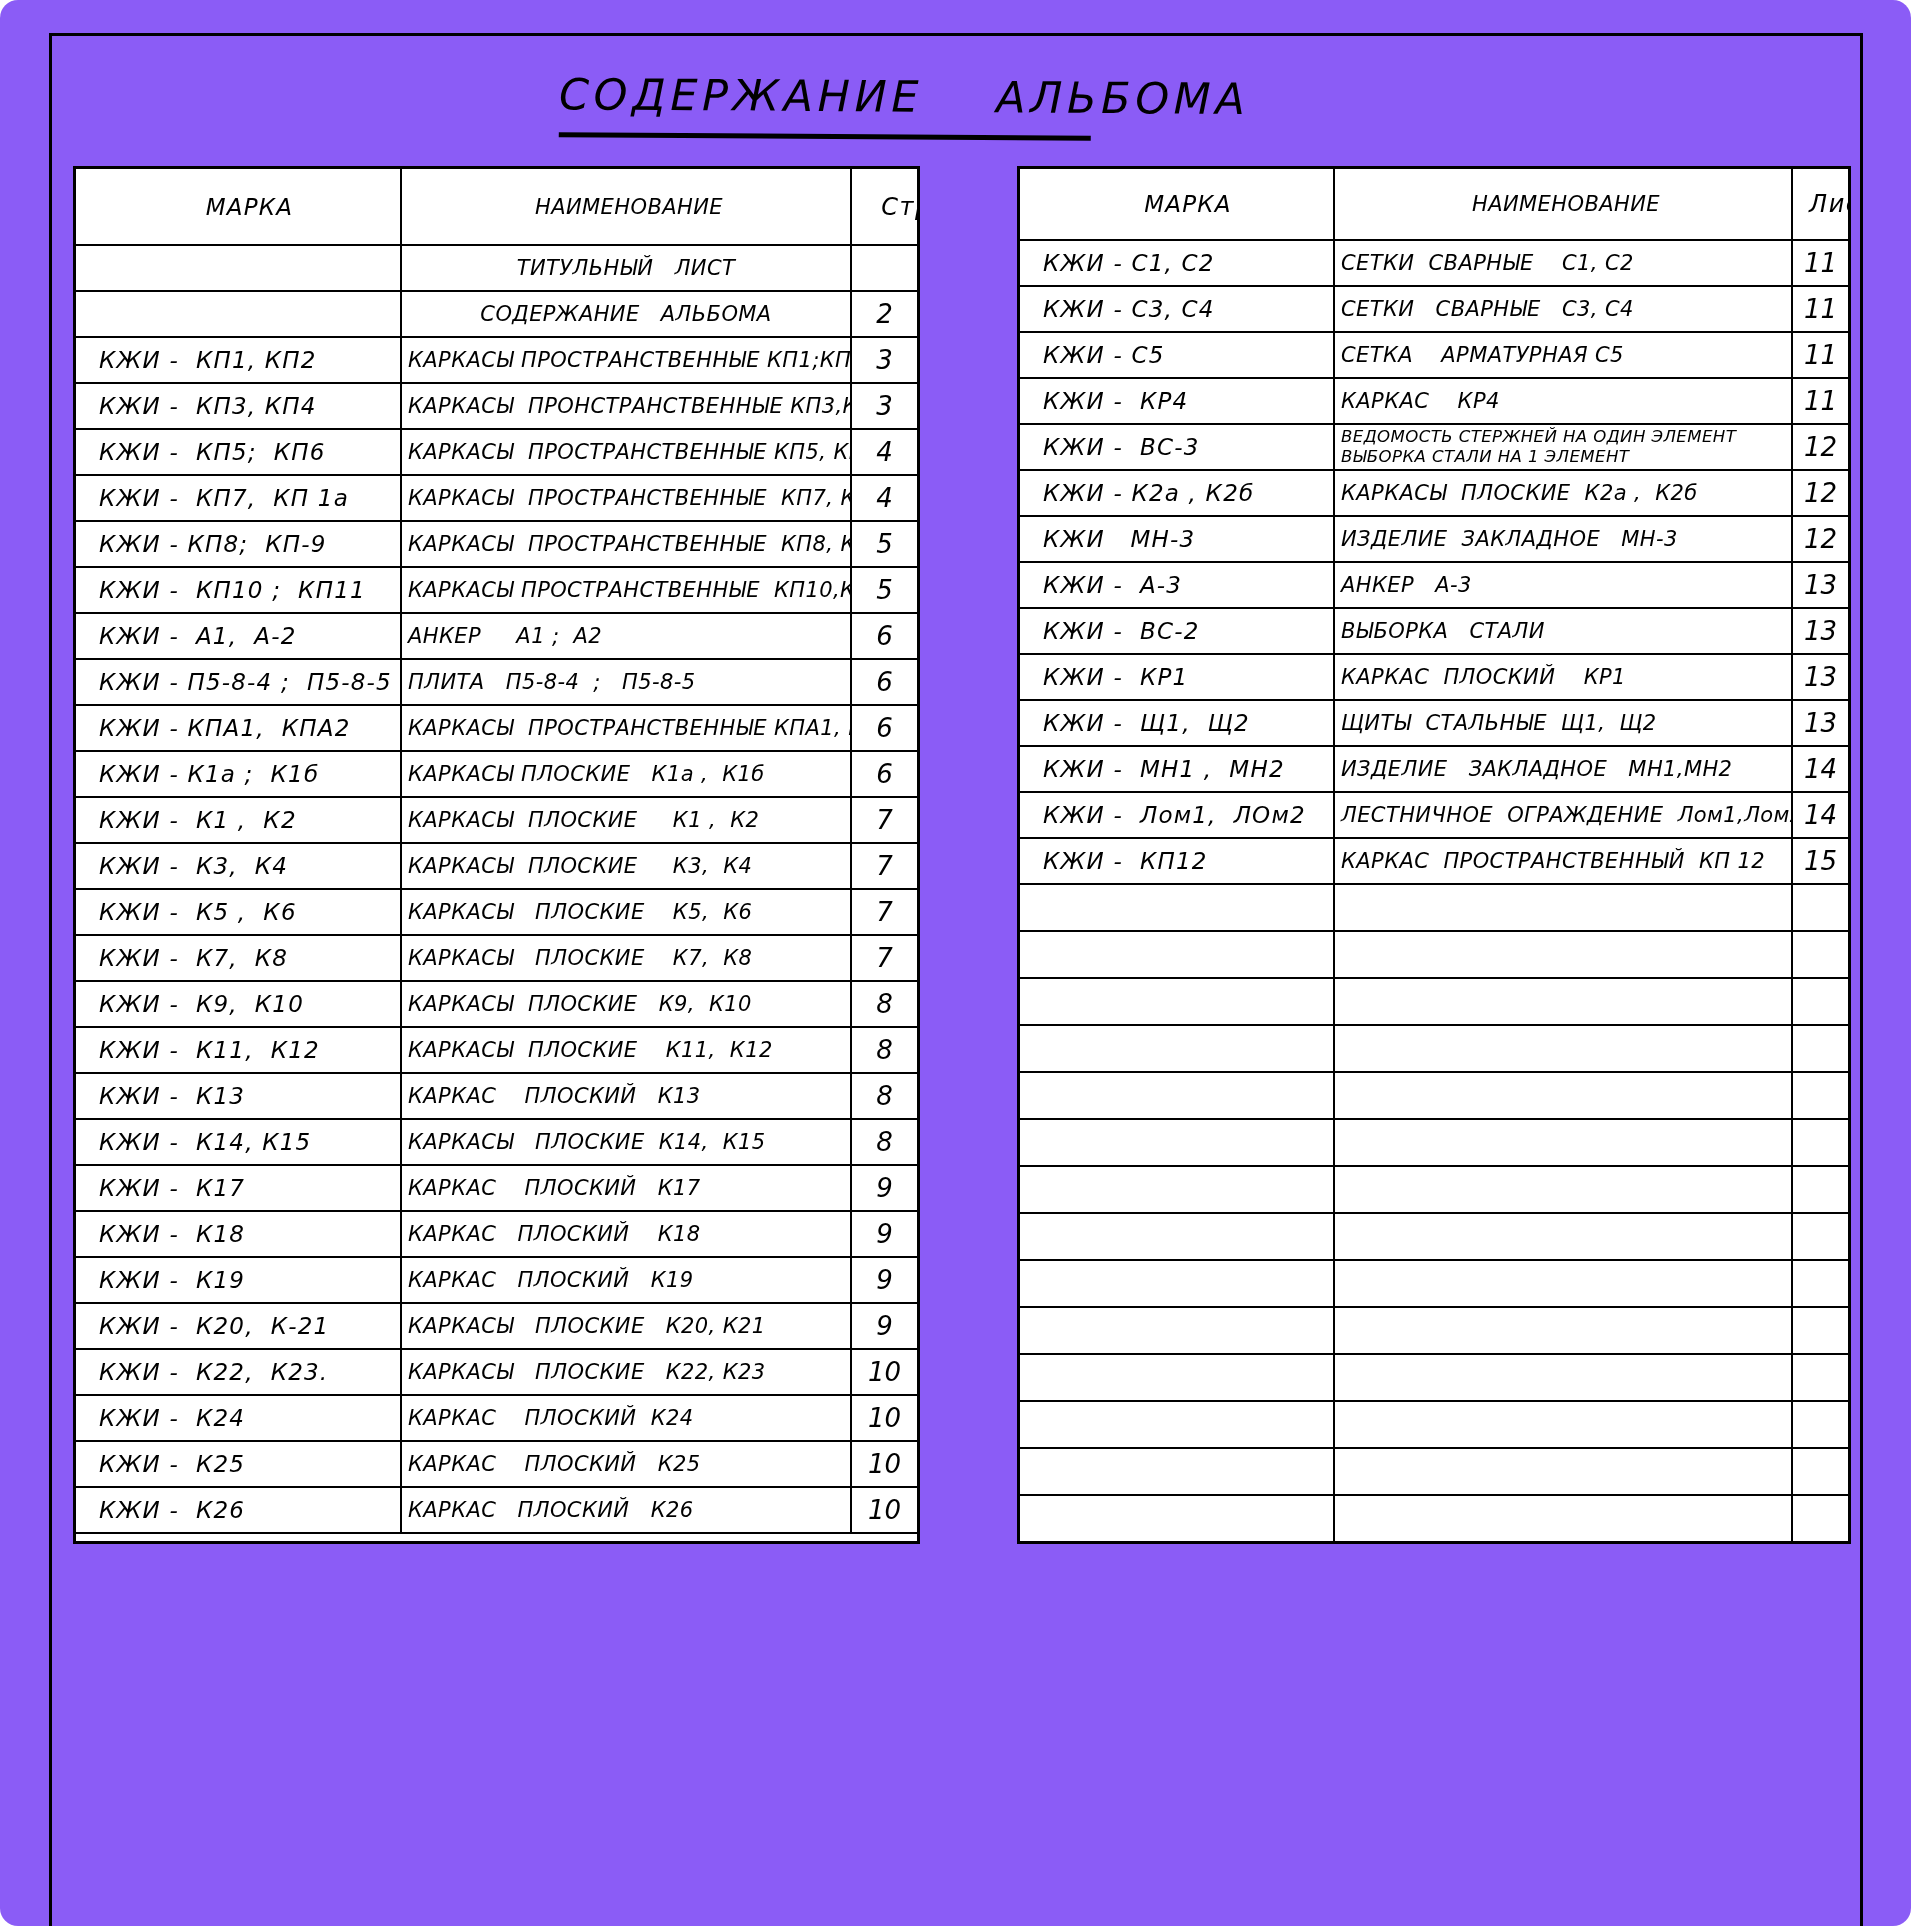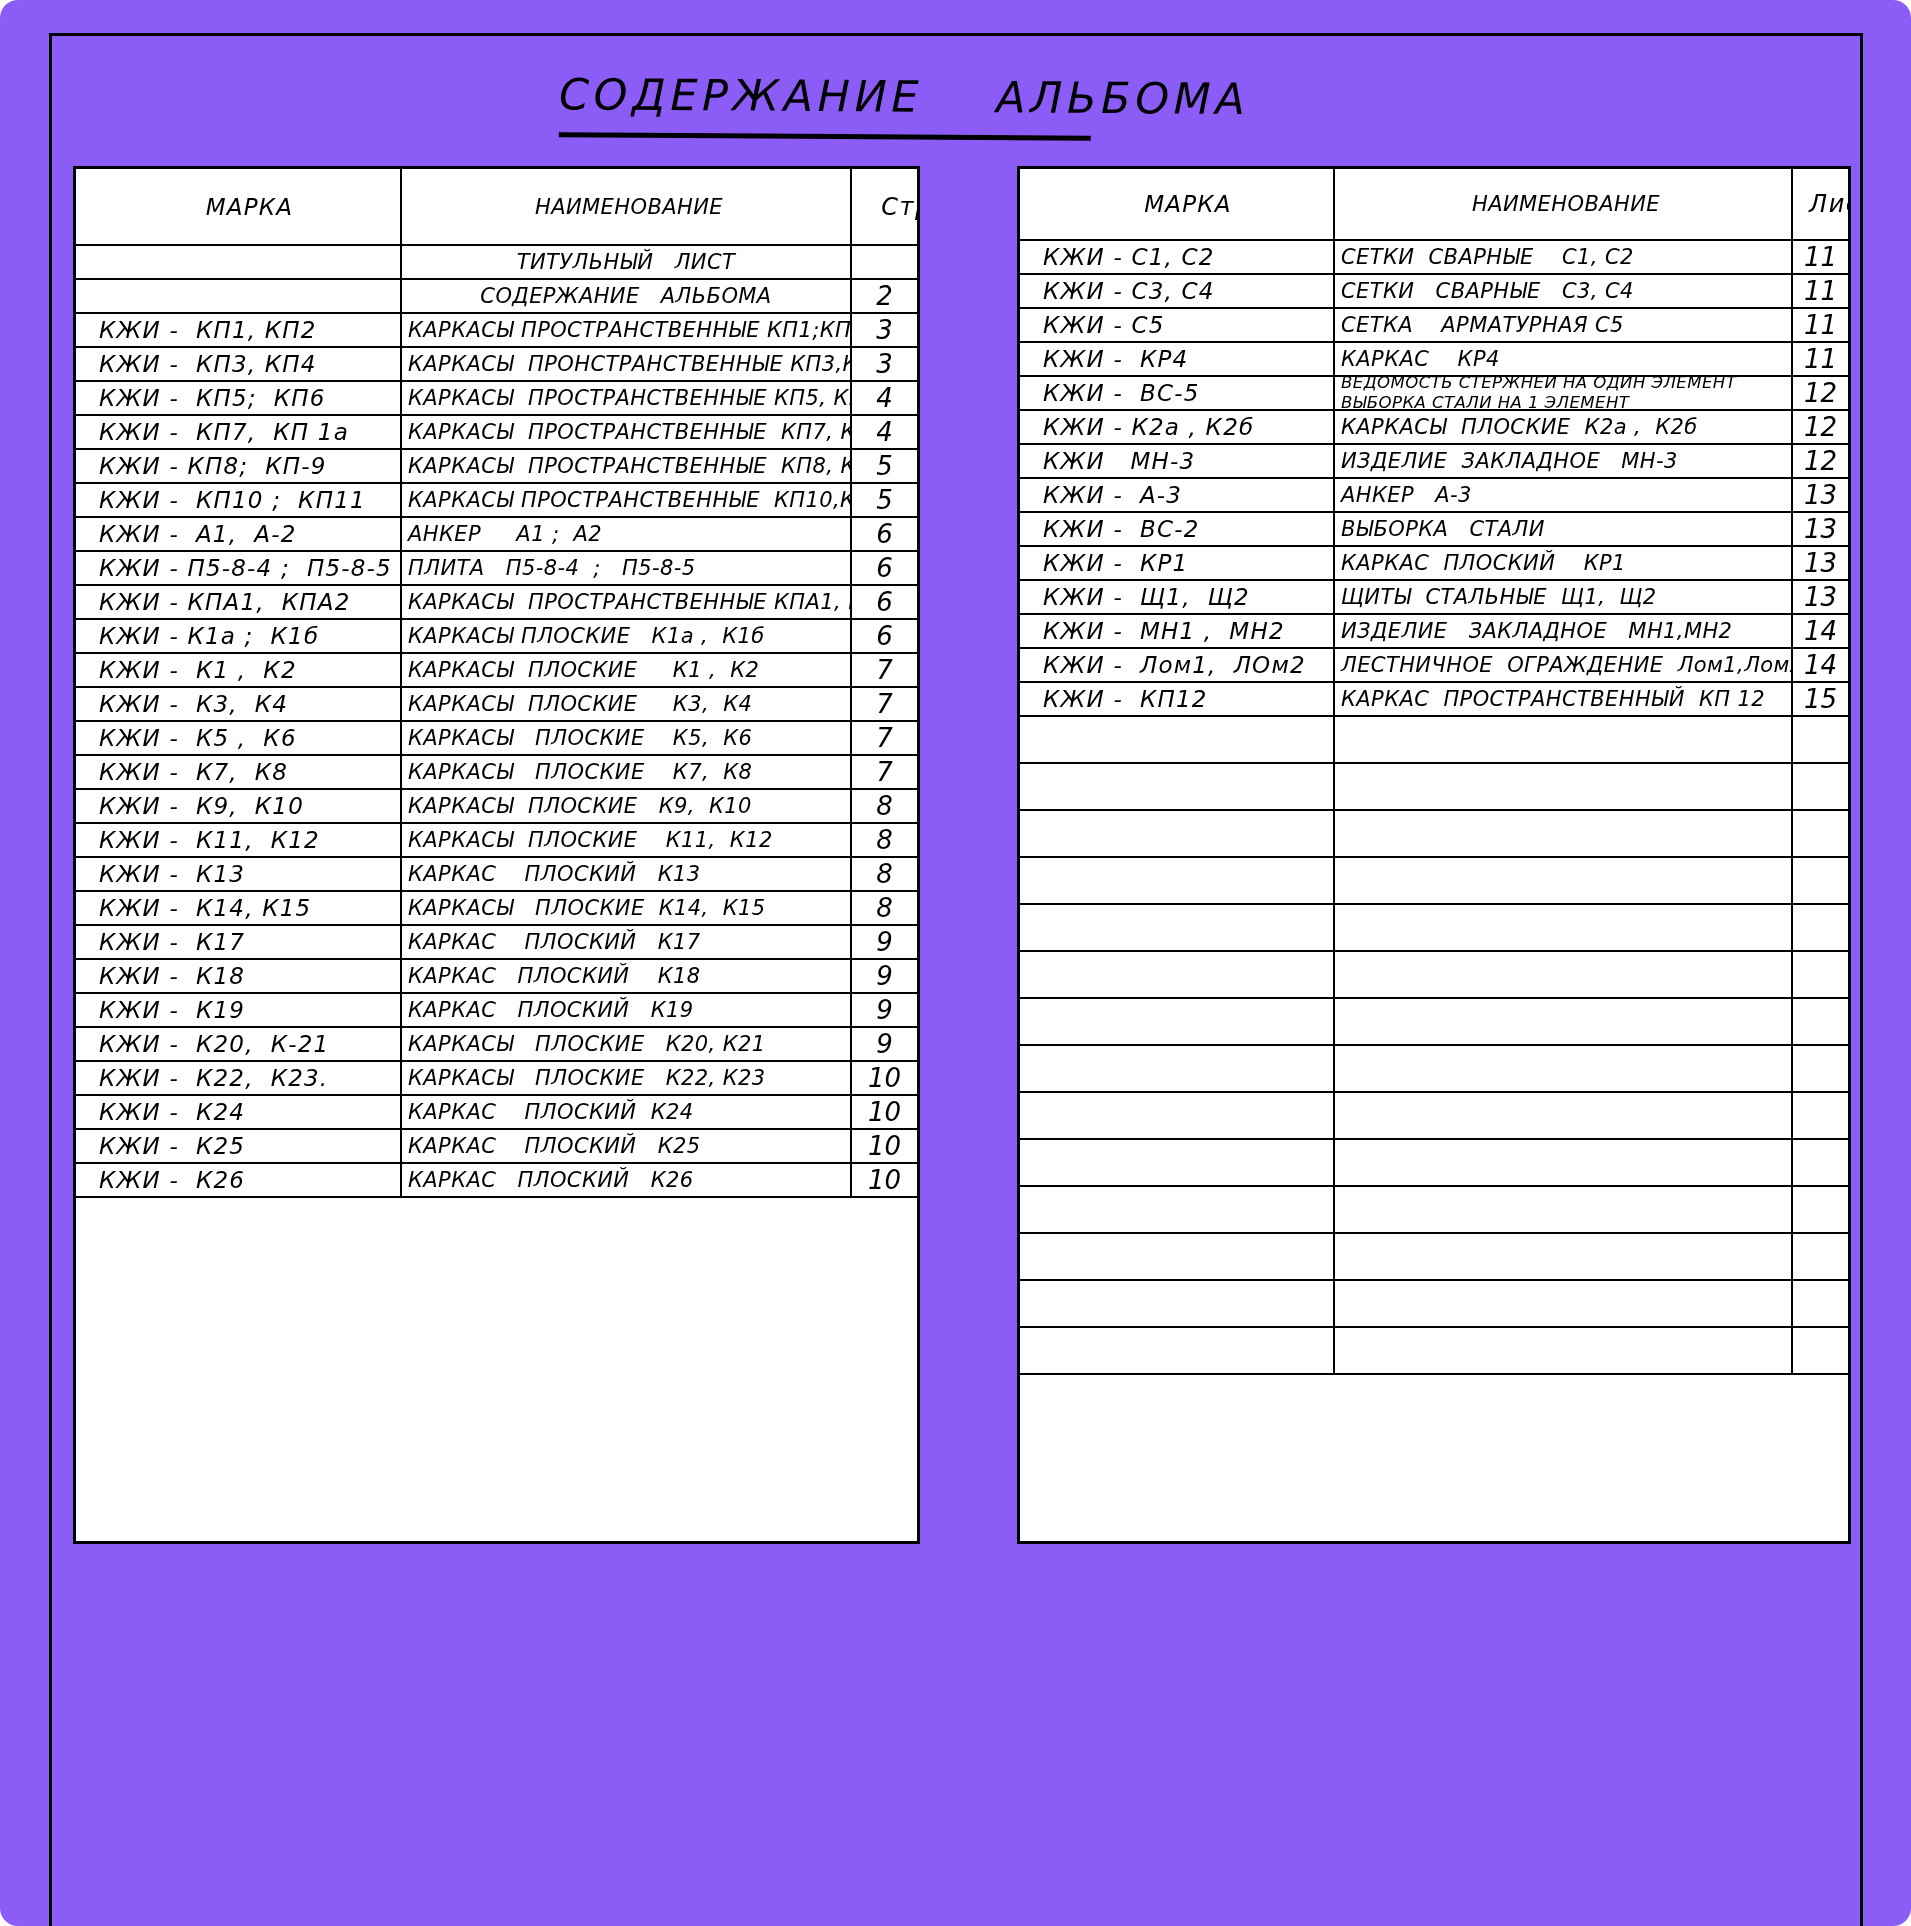--- a/index.html
+++ b/index.html
@@ -45,21 +45,21 @@
   .t-right { left: 1017px; width: 834px; height: 1378px; }
 
   .hrow, .row { display: grid; box-sizing: border-box; }
   .t-left  .hrow, .t-left  .row { grid-template-columns: 326px 450px auto; }
   .t-right .hrow, .t-right .row { grid-template-columns: 315px 458px auto; }
 
   .hrow { border-bottom: 2.7px solid #000; }
   .t-left  .hrow { height: 77px; }
   .t-right .hrow { height: 72px; }
 
-  .row { height: 34px; border-bottom: 2.3px solid #000; }
+  .row { height: 46px; border-bottom: 2.3px solid #000; }
   .t-right .row.empty { height: 47px; }
 
   .cell {
     display: flex;
     align-items: center;
     overflow: hidden;
     box-sizing: border-box;
     border-right: 2.3px solid #000;
     font-style: italic;
     white-space: pre;
@@ -261,21 +261,21 @@
           <div class="cell mark">КЖИ - С5</div>
           <div class="cell name">СЕТКА    АРМАТУРНАЯ С5</div>
           <div class="cell page">11</div>
         </div>
         <div class="row">
           <div class="cell mark">КЖИ -  КР4</div>
           <div class="cell name">КАРКАС    КР4</div>
           <div class="cell page">11</div>
         </div>
         <div class="row">
-          <div class="cell mark">КЖИ -  ВС-5</div>
+          <div class="cell mark">КЖИ -  ВС-3</div>
           <div class="cell name small">ВЕДОМОСТЬ СТЕРЖНЕЙ  НА  ОДИН ЭЛЕМЕНТ   ВЫБОРКА  СТАЛИ НА 1 ЭЛЕМЕНТ</div>
           <div class="cell page">12</div>
         </div>
         <div class="row">
           <div class="cell mark">КЖИ - К2а , К2б</div>
           <div class="cell name">КАРКАСЫ  ПЛОСКИЕ  К2а ,  К2б</div>
           <div class="cell page">12</div>
         </div>
         <div class="row">
           <div class="cell mark">КЖИ   МН-3</div>

